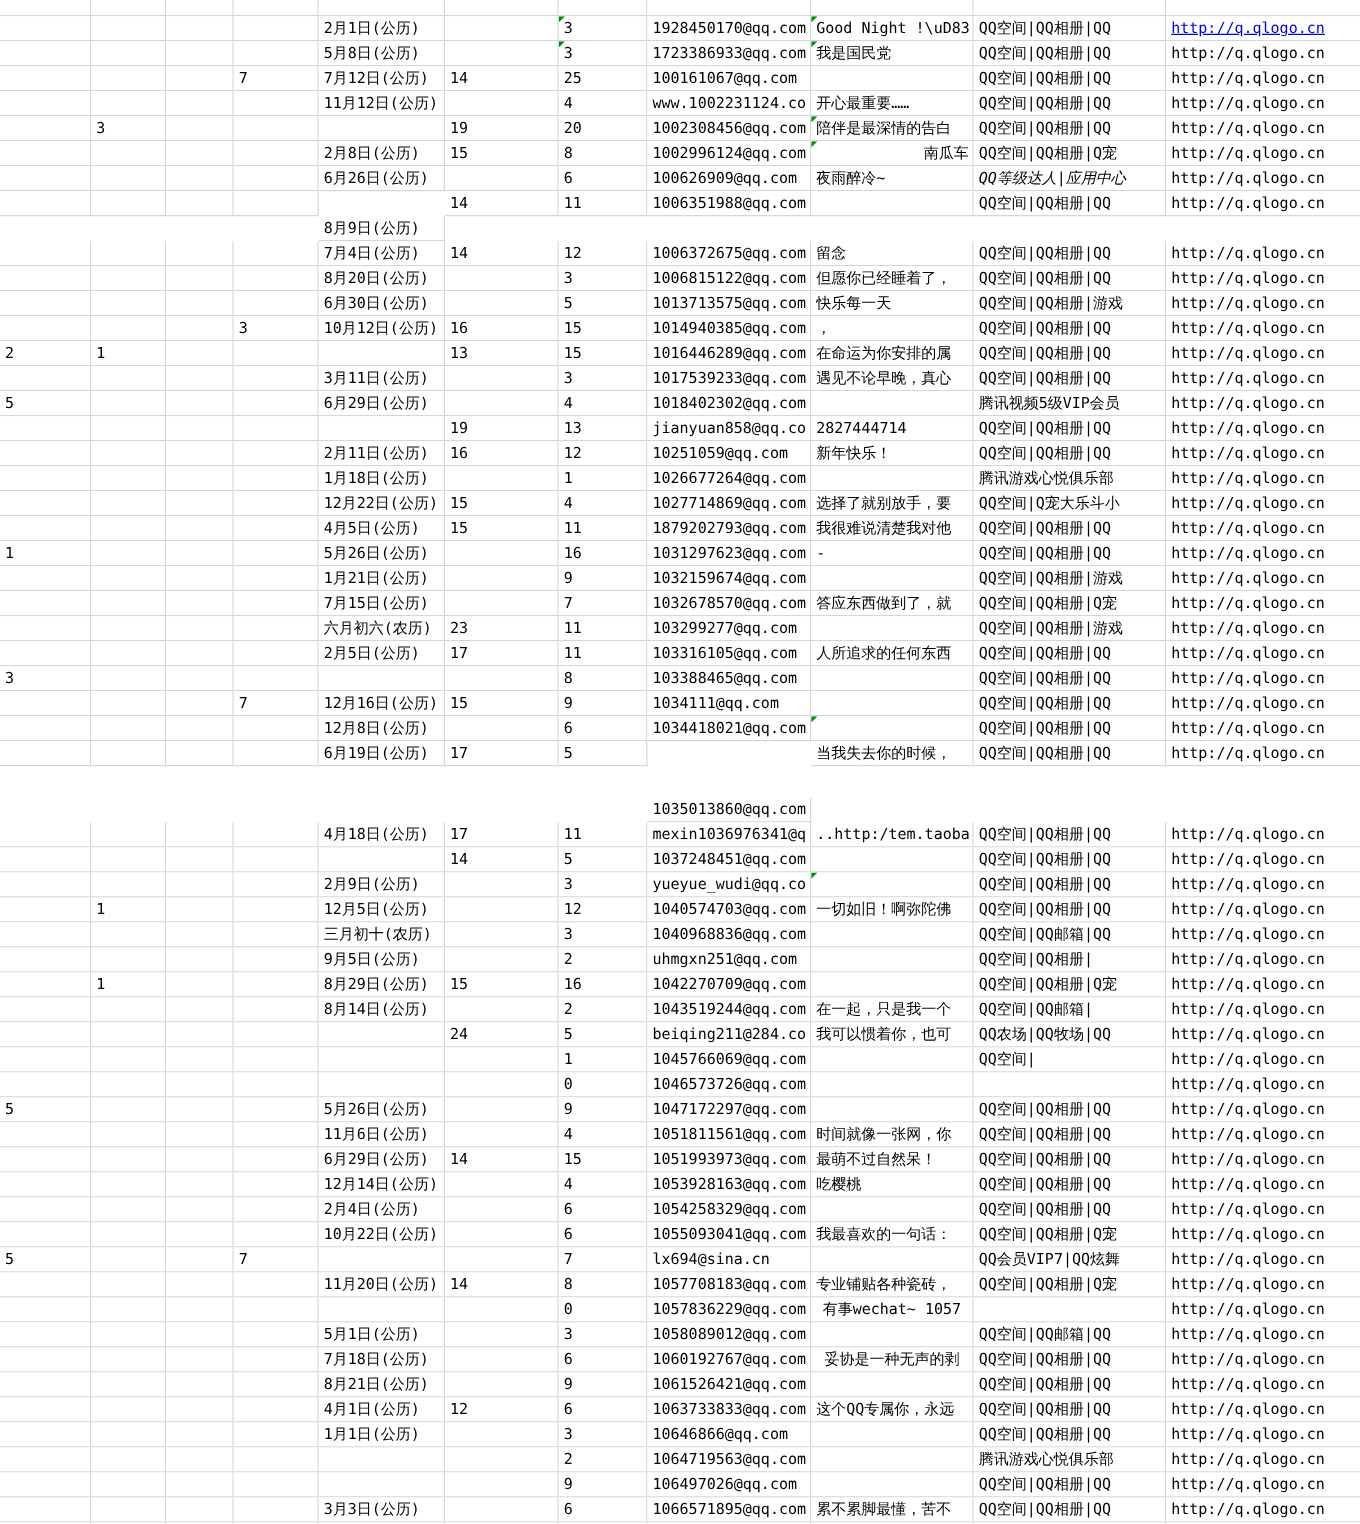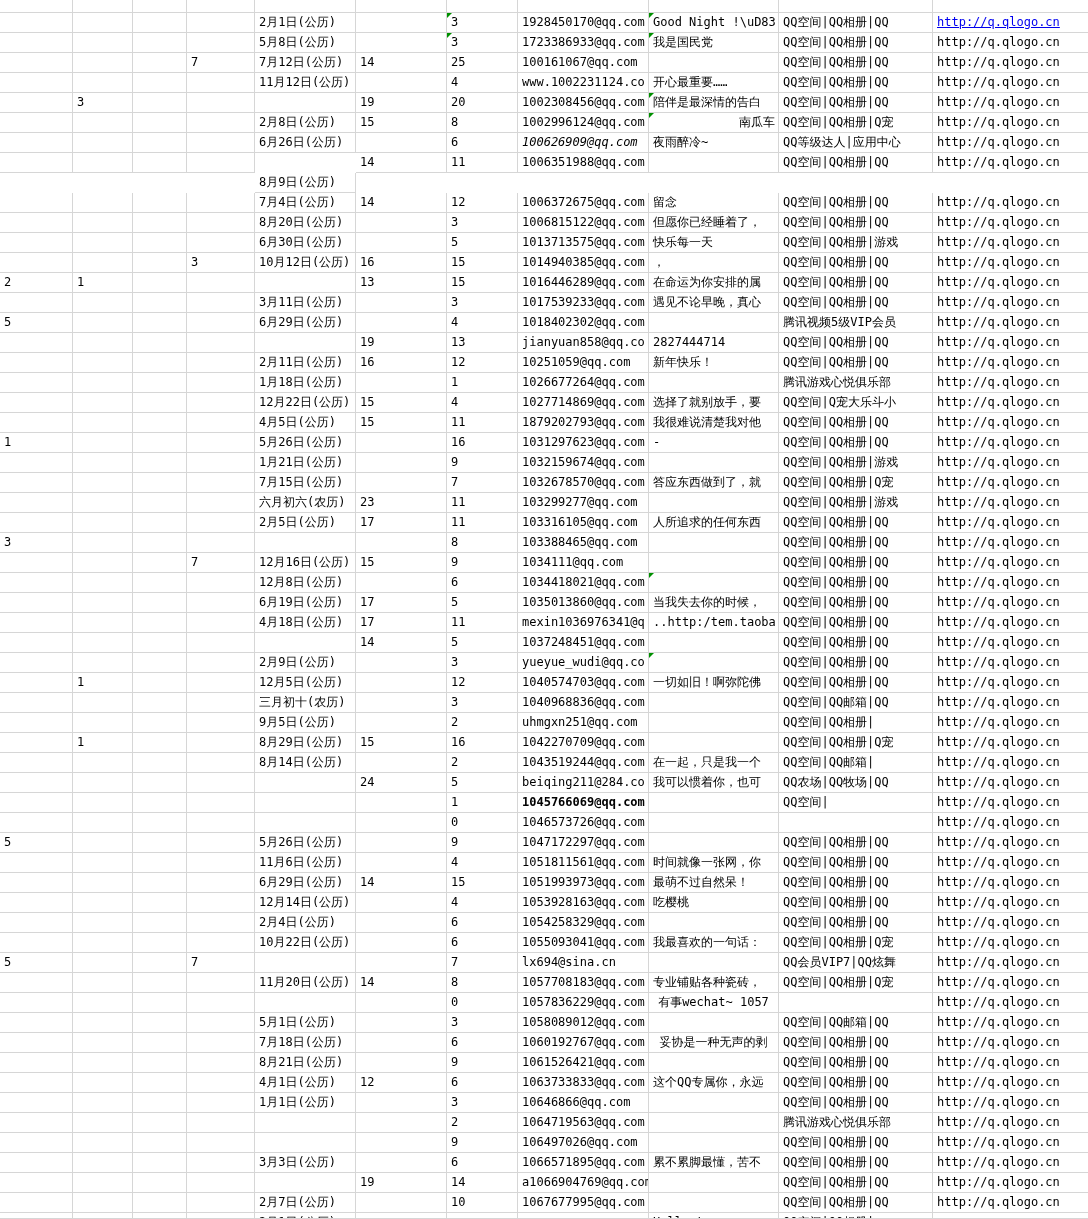--- a/index.html
+++ b/index.html
@@ -137,23 +137,23 @@
         <div class="cell" style="width: 156px;">http://q.qlogo.cn</div>
       </div>
       <div class="row">
         <div class="cell" style="width: 73px;"></div>
         <div class="cell" style="width: 60px;"></div>
         <div class="cell" style="width: 54px;"></div>
         <div class="cell" style="width: 68px;"></div>
         <div class="cell" style="width: 101px;">6月26日(公历)</div>
         <div class="cell" style="width: 91px;"></div>
         <div class="cell" style="width: 71px;">6</div>
-        <div class="cell" style="width: 131px; font-style: italic;">100626909@qq.com</div>
+        <div class="cell" style="width: 131px;">100626909@qq.com</div>
         <div class="cell" style="width: 130px;">夜雨醉冷~</div>
-        <div class="cell" style="width: 154px;">QQ等级达人|应用中心</div>
+        <div class="cell" style="width: 154px; font-style: italic;">QQ等级达人|应用中心</div>
         <div class="cell" style="width: 156px;">http://q.qlogo.cn</div>
       </div>
       <div class="row">
         <div class="cell" style="width: 73px;"></div>
         <div class="cell" style="width: 60px;"></div>
         <div class="cell" style="width: 54px;"></div>
         <div class="cell" style="width: 68px;"></div>
         <div class="cell" style="width: 101px; margin-top: 20px;">8月9日(公历)</div>
         <div class="cell" style="width: 91px;">14</div>
         <div class="cell" style="width: 71px;">11</div>
@@ -425,21 +425,21 @@
         <div class="cell" style="width: 156px;">http://q.qlogo.cn</div>
       </div>
       <div class="row">
         <div class="cell" style="width: 73px;"></div>
         <div class="cell" style="width: 60px;"></div>
         <div class="cell" style="width: 54px;"></div>
         <div class="cell" style="width: 68px;"></div>
         <div class="cell" style="width: 101px;">6月19日(公历)</div>
         <div class="cell" style="width: 91px;">17</div>
         <div class="cell" style="width: 71px;">5</div>
-        <div class="cell" style="width: 131px;">1035013860@qq.com</div>
+        <div class="cell" style="width: 131px; margin-top: 45px;">1035013860@qq.com</div>
         <div class="cell" style="width: 130px;">当我失去你的时候，</div>
         <div class="cell" style="width: 154px;">QQ空间|QQ相册|QQ</div>
         <div class="cell" style="width: 156px;">http://q.qlogo.cn</div>
       </div>
       <div class="row">
         <div class="cell" style="width: 73px;"></div>
         <div class="cell" style="width: 60px;"></div>
         <div class="cell" style="width: 54px;"></div>
         <div class="cell" style="width: 68px;"></div>
         <div class="cell" style="width: 101px;">4月18日(公历)</div>
@@ -557,21 +557,21 @@
         <div class="cell" style="width: 156px;">http://q.qlogo.cn</div>
       </div>
       <div class="row">
         <div class="cell" style="width: 73px;"></div>
         <div class="cell" style="width: 60px;"></div>
         <div class="cell" style="width: 54px;"></div>
         <div class="cell" style="width: 68px;"></div>
         <div class="cell" style="width: 101px;"></div>
         <div class="cell" style="width: 91px;"></div>
         <div class="cell" style="width: 71px;">1</div>
-        <div class="cell" style="width: 131px; font-weight: bold;">1045766069@qq.com</div>
+        <div class="cell" style="width: 131px;">1045766069@qq.com</div>
         <div class="cell" style="width: 130px;"></div>
         <div class="cell" style="width: 154px;">QQ空间|</div>
         <div class="cell" style="width: 156px;">http://q.qlogo.cn</div>
       </div>
       <div class="row">
         <div class="cell" style="width: 73px;"></div>
         <div class="cell" style="width: 60px;"></div>
         <div class="cell" style="width: 54px;"></div>
         <div class="cell" style="width: 68px;"></div>
         <div class="cell" style="width: 101px;"></div>

